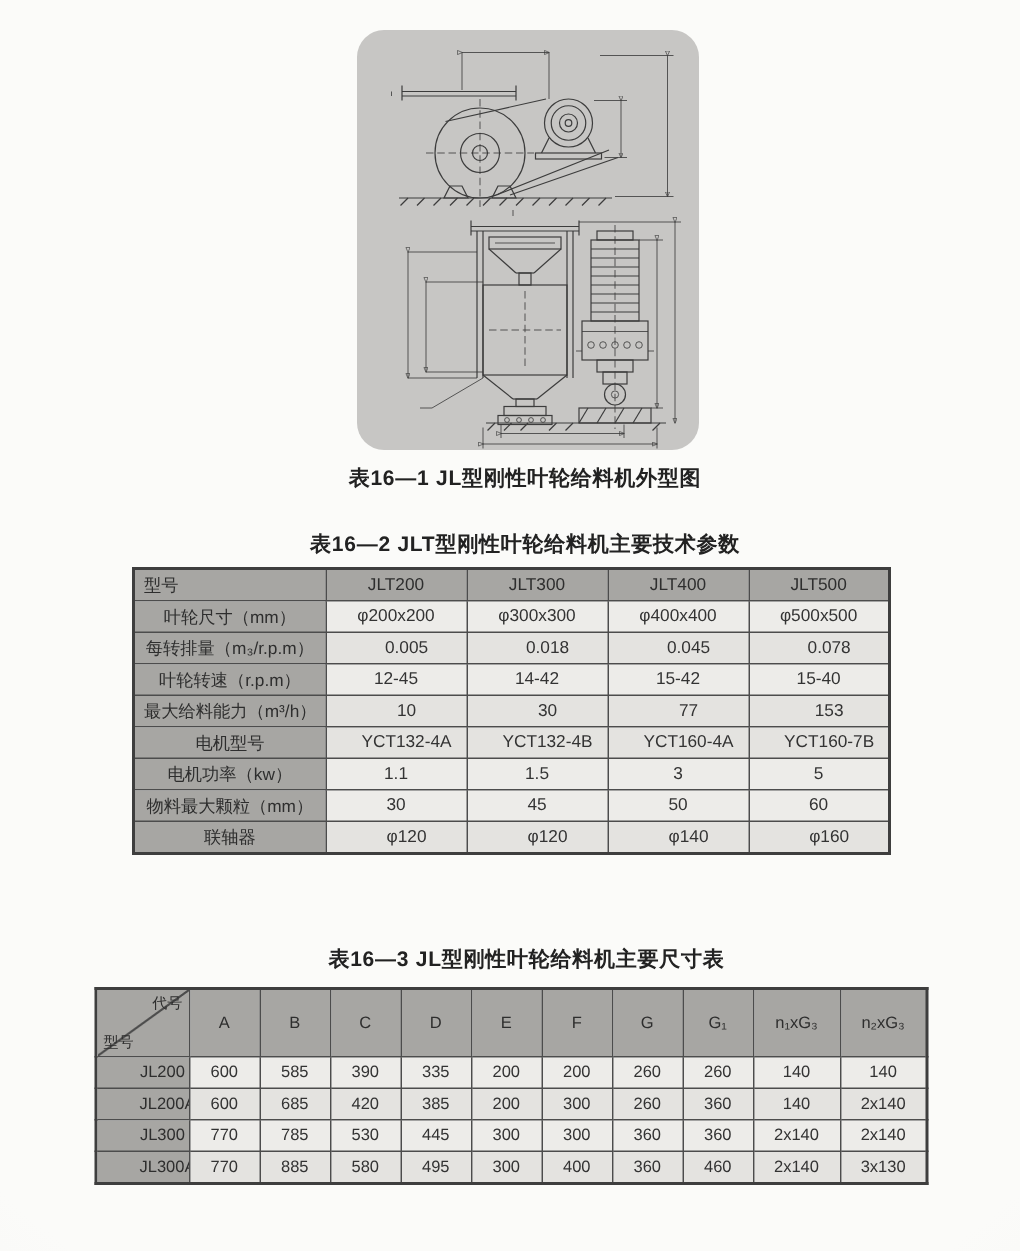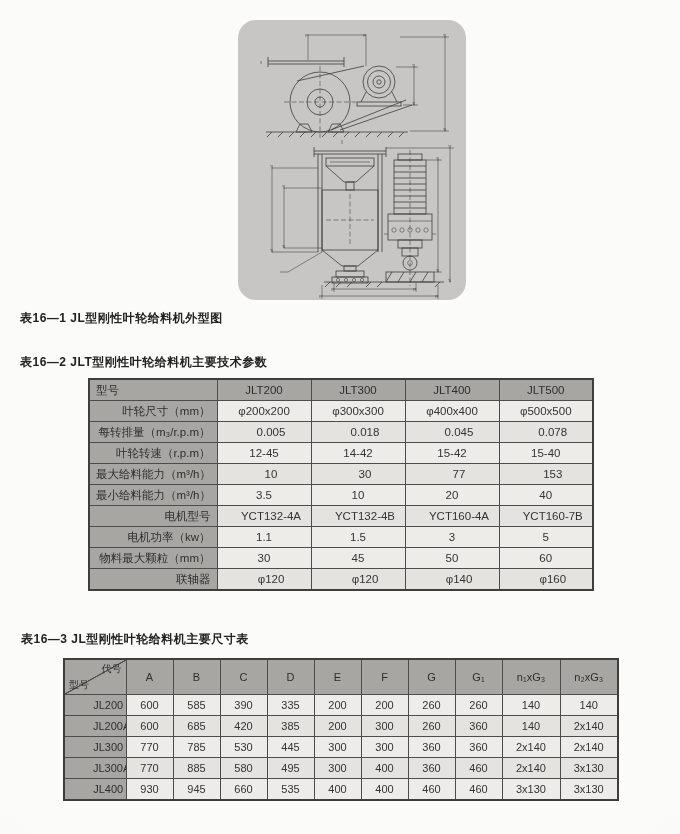--- a/index.html
+++ b/index.html
@@ -16,50 +16,50 @@
   .panel{
     position:absolute;left:238px;top:20px;width:228px;height:280px;
     background:#c7c6c4;border-radius:18px;
   }
   .draw{position:absolute;inset:0;width:100%;height:100%;}
   .ln line,.ln rect,.ln circle,.ln path{stroke:#3c3c3c;stroke-width:.8;fill:none;}
   .ln .cl{stroke-dasharray:5 2.5;stroke-width:.55;}
   .ln .thin{stroke-width:.55;}
   
   .cap{
-    position:absolute;width:660px;
-    font-weight:bold;color:#222;font-size:12px;letter-spacing:.5px;white-space:nowrap;
+    position:absolute;width:660px;text-align:center;
+    font-weight:bold;color:#222;font-size:14px;letter-spacing:.5px;white-space:nowrap;
   }
   #cap-figure{top:310px;left:20px;}
   #cap-table2{top:354px;left:20px;}
   #cap-table3{top:631px;left:0px;margin-left:21px;}
   
   table{position:absolute;border-collapse:collapse;table-layout:fixed;}
   th,td{overflow:hidden;white-space:nowrap;}
   #t2{left:88px;top:378px;width:504px;border:2px solid #3e3e3e;}
   #t2 th,#t2 td{
     border:1px solid #4c4c4c;height:20px;padding:0 6px;
     font-size:11.5px;font-weight:normal;color:#2e2e2e;
   }
   #t2 thead th{background:#a7a6a3;text-align:center;}
   #t2 thead th:first-child{text-align:left;}
-  #t2 tbody th{background:#a7a6a3;text-align:right;margin-top:48px;}
+  #t2 tbody th{background:#a7a6a3;text-align:center;margin-top:48px;}
   #t2 td{text-align:center;background:#edece9;color:#333;}
   #t2 tr.alt td{background:#e4e3e0;padding-left:20px;}
   #t3{left:63px;top:658px;width:554px;border:2px solid #3e3e3e;}
   #t3 th,#t3 td{
     border:1px solid #4c4c4c;padding:0 2px;
     font-size:11px;font-weight:normal;color:#2e2e2e;text-align:center;
   }
   #t3 thead th{background:#a7a6a3;height:28px;}
   #t3 tbody th{background:#a7a6a3;height:20px;padding-left:28px;}
   #t3 td{background:#edece9;color:#333;height:20px;}
   #t3 tr.alt td{background:#e4e3e0;}
   #t3 th.corner{
-    position:relative;padding:3px;
+    position:relative;padding:8px;
     background-color:#a7a6a3;
     background-image:linear-gradient(to bottom right,
       transparent 48.6%, #4c4c4c 49.4%, #4c4c4c 50.6%, transparent 51.4%);
   }
   .c-top{position:absolute;top:2px;right:4px;font-size:10px;}
   .c-bot{position:absolute;bottom:2px;left:4px;font-size:10px;}
 </style>
 </head>
 <body>
 
@@ -278,27 +278,20 @@
           <td>14-42</td>
           <td>15-42</td>
           <td>15-40</td>
         </tr>
         <tr class="alt">
           <th>最大给料能力（m³/h）</th>
           <td>10</td>
           <td>30</td>
           <td>77</td>
           <td>153</td>
-        </tr>
-        <tr>
-          <th>最小给料能力（m³/h）</th>
-          <td>3.5</td>
-          <td>10</td>
-          <td>20</td>
-          <td>40</td>
         </tr>
         <tr class="alt">
           <th>电机型号</th>
           <td>YCT132-4A</td>
           <td>YCT132-4B</td>
           <td>YCT160-4A</td>
           <td>YCT160-7B</td>
         </tr>
         <tr>
           <th>电机功率（kw）</th>
@@ -402,29 +395,16 @@
           <td>885</td>
           <td>580</td>
           <td>495</td>
           <td>300</td>
           <td>400</td>
           <td>360</td>
           <td>460</td>
           <td>2x140</td>
           <td>3x130</td>
         </tr>
-        <tr>
-          <th>JL400</th>
-          <td>930</td>
-          <td>945</td>
-          <td>660</td>
-          <td>535</td>
-          <td>400</td>
-          <td>400</td>
-          <td>460</td>
-          <td>460</td>
-          <td>3x130</td>
-          <td>3x130</td>
-        </tr>
       </tbody>
   </table>
 
 </div>
 
 </body></html>

